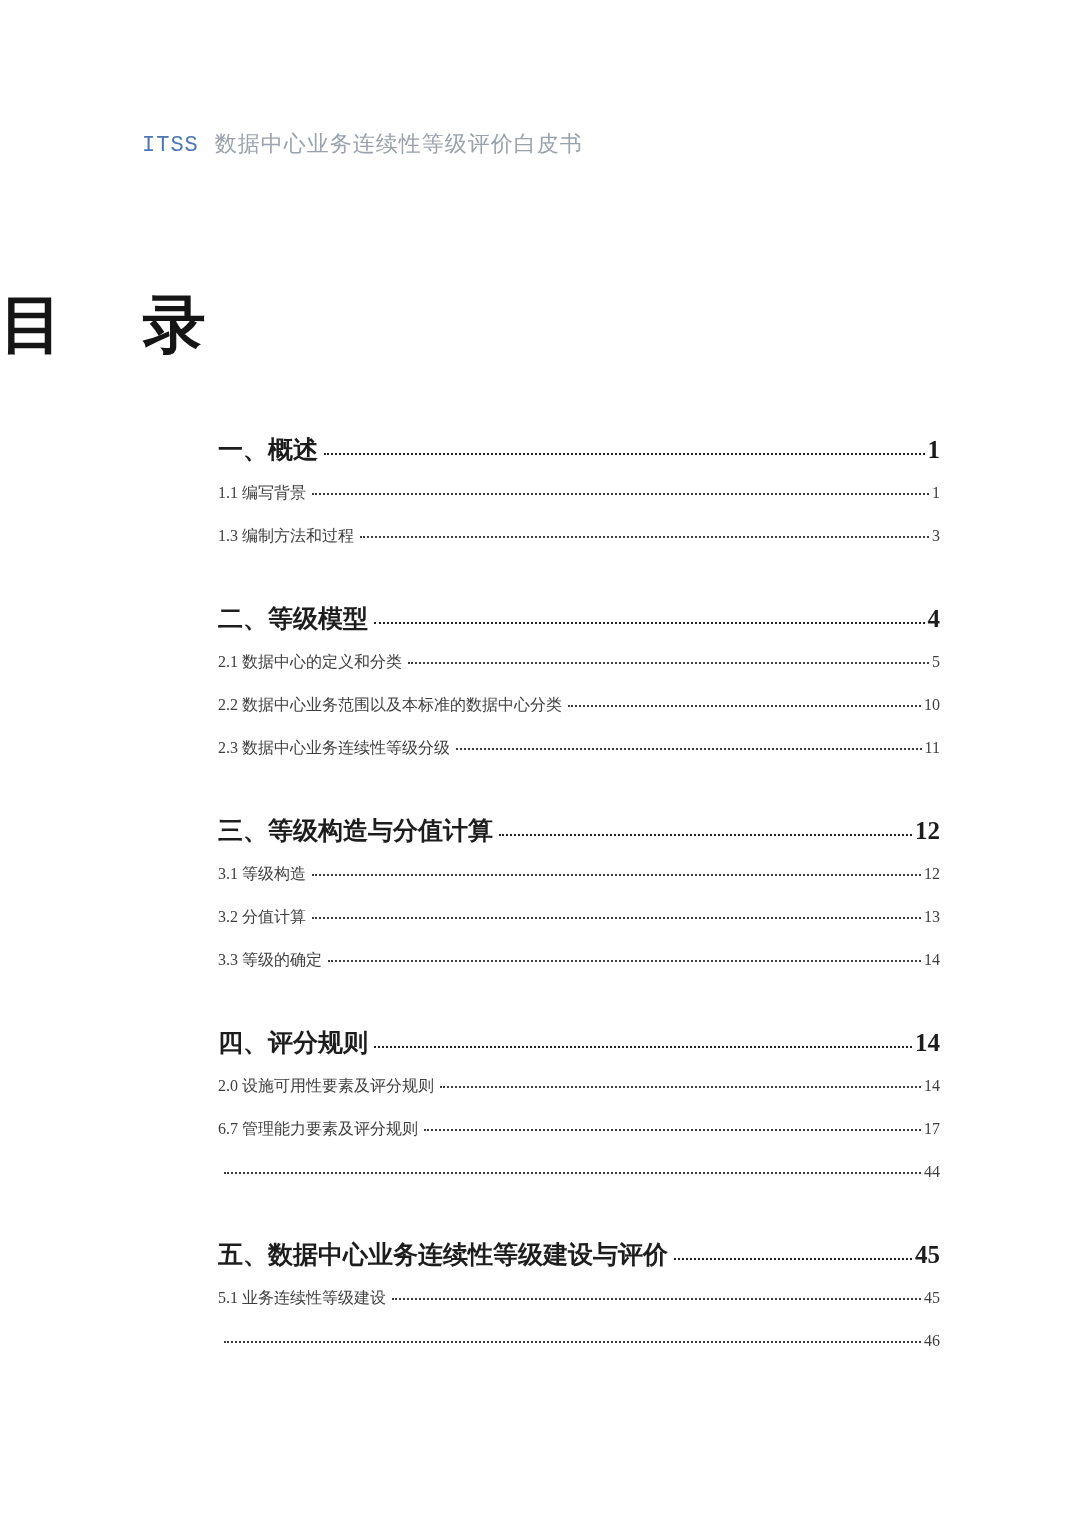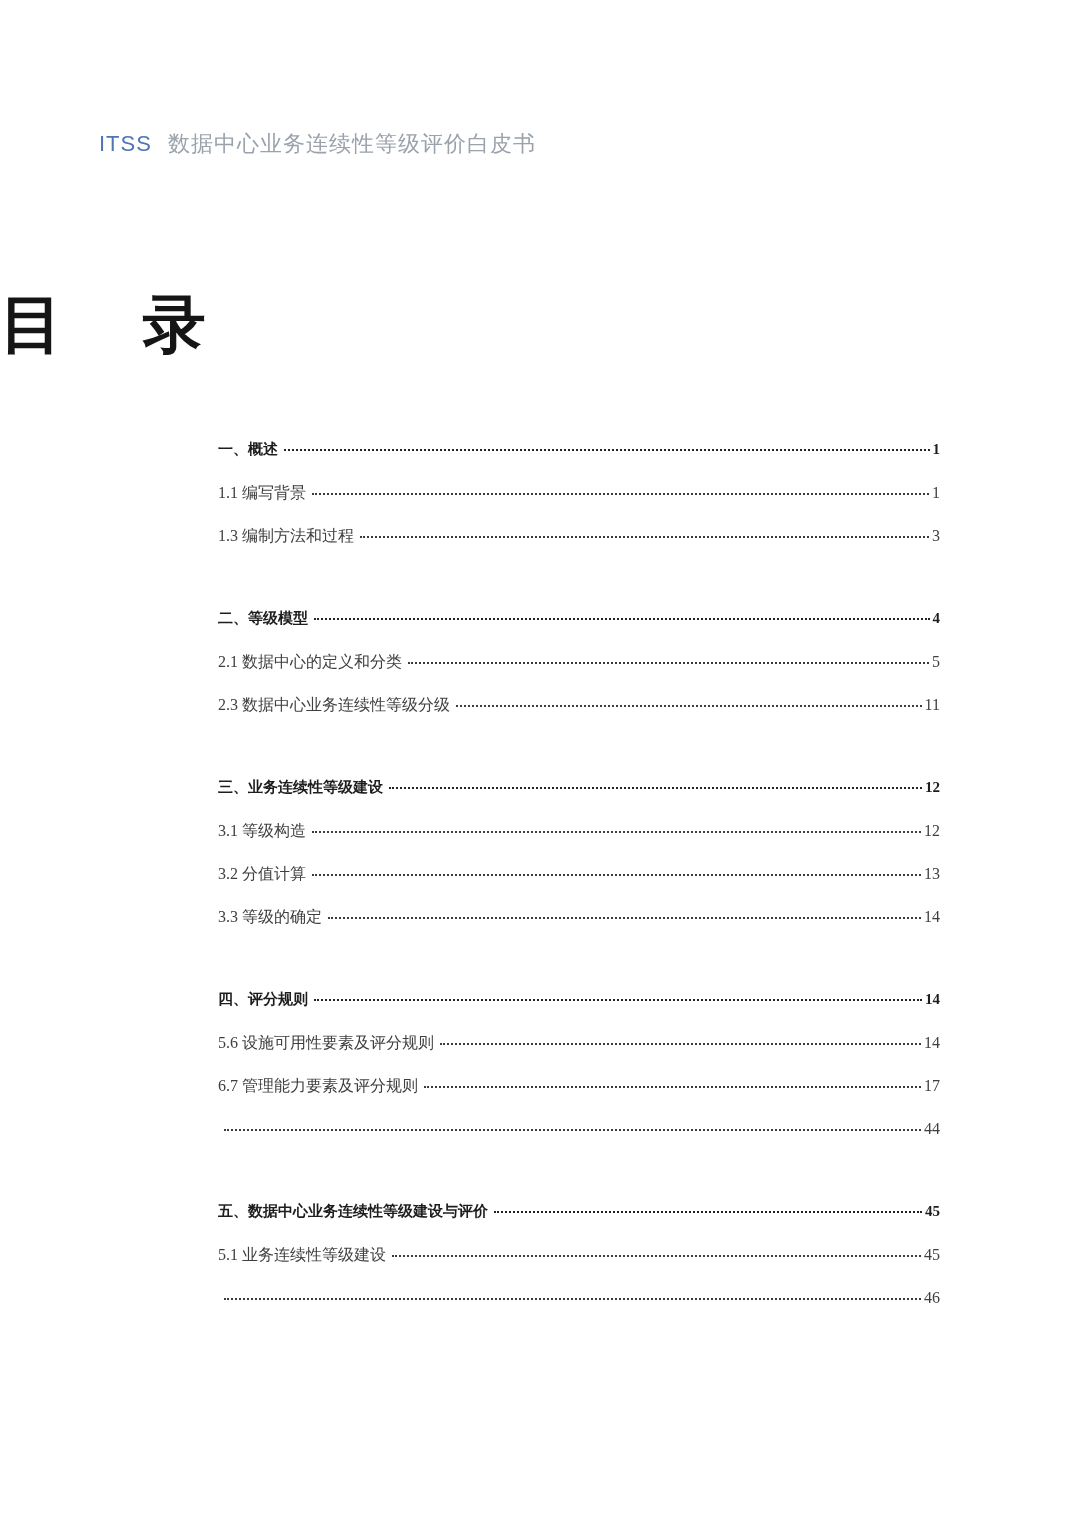--- a/index.html
+++ b/index.html
@@ -20,22 +20,23 @@
   }
   .doc-header {
     position: absolute;
     left: 99px;
     top: 129px;
     font-size: 22px;
     white-space: nowrap;
   }
   .brand {
     color: var(--brand-blue);
-    font-family: Liberation Sans, sans-serif;
+    font-family: Liberation Mono, monospace;
     letter-spacing: 1px;
+    margin-left: 43px;
   }
   .doc-header-title {
     color: var(--header-gray);
     font-family: "Liberation Sans", "DejaVu Sans", sans-serif;
     margin-left: 16px;
     font-weight: 400;
     letter-spacing: 1px;
   }
   .toc-title {
     position: absolute;
@@ -59,21 +60,21 @@
   .toc-group:last-child { margin-bottom: 0; }
   .toc-row {
     display: flex;
     align-items: baseline;
     height: 43px;
     font-size: 16px;
     color: var(--text-body);
   }
   .toc-row.bold {
     font-weight: 700;
-    font-size: 15px;
+    font-size: 25px;
     color: var(--text-bold);
   }
   .toc-label, .toc-page {
     white-space: nowrap;
     line-height: 43px;
   }
   .toc-dots {
     flex: 1;
     min-width: 12px;
     margin: 0 3px 0 6px;
@@ -114,28 +115,33 @@
         <span class="toc-label">二、等级模型</span>
         <span class="toc-dots"></span>
         <span class="toc-page">4</span>
       </div>
       <div class="toc-row">
         <span class="toc-label">2.1 数据中心的定义和分类</span>
         <span class="toc-dots"></span>
         <span class="toc-page">5</span>
       </div>
       <div class="toc-row">
+        <span class="toc-label">2.2 数据中心业务范围以及本标准的数据中心分类</span>
+        <span class="toc-dots"></span>
+        <span class="toc-page">10</span>
+      </div>
+      <div class="toc-row">
         <span class="toc-label">2.3 数据中心业务连续性等级分级</span>
         <span class="toc-dots"></span>
         <span class="toc-page">11</span>
       </div>
     </div>
     <div class="toc-group">
       <div class="toc-row bold">
-        <span class="toc-label">三、业务连续性等级建设</span>
+        <span class="toc-label">三、等级构造与分值计算</span>
         <span class="toc-dots"></span>
         <span class="toc-page">12</span>
       </div>
       <div class="toc-row">
         <span class="toc-label">3.1 等级构造</span>
         <span class="toc-dots"></span>
         <span class="toc-page">12</span>
       </div>
       <div class="toc-row">
         <span class="toc-label">3.2 分值计算</span>
@@ -148,21 +154,21 @@
         <span class="toc-page">14</span>
       </div>
     </div>
     <div class="toc-group">
       <div class="toc-row bold">
         <span class="toc-label">四、评分规则</span>
         <span class="toc-dots"></span>
         <span class="toc-page">14</span>
       </div>
       <div class="toc-row">
-        <span class="toc-label">5.6 设施可用性要素及评分规则</span>
+        <span class="toc-label">2.0 设施可用性要素及评分规则</span>
         <span class="toc-dots"></span>
         <span class="toc-page">14</span>
       </div>
       <div class="toc-row">
         <span class="toc-label">6.7 管理能力要素及评分规则</span>
         <span class="toc-dots"></span>
         <span class="toc-page">17</span>
       </div>
       <div class="toc-row">
         <span class="toc-dots"></span>

